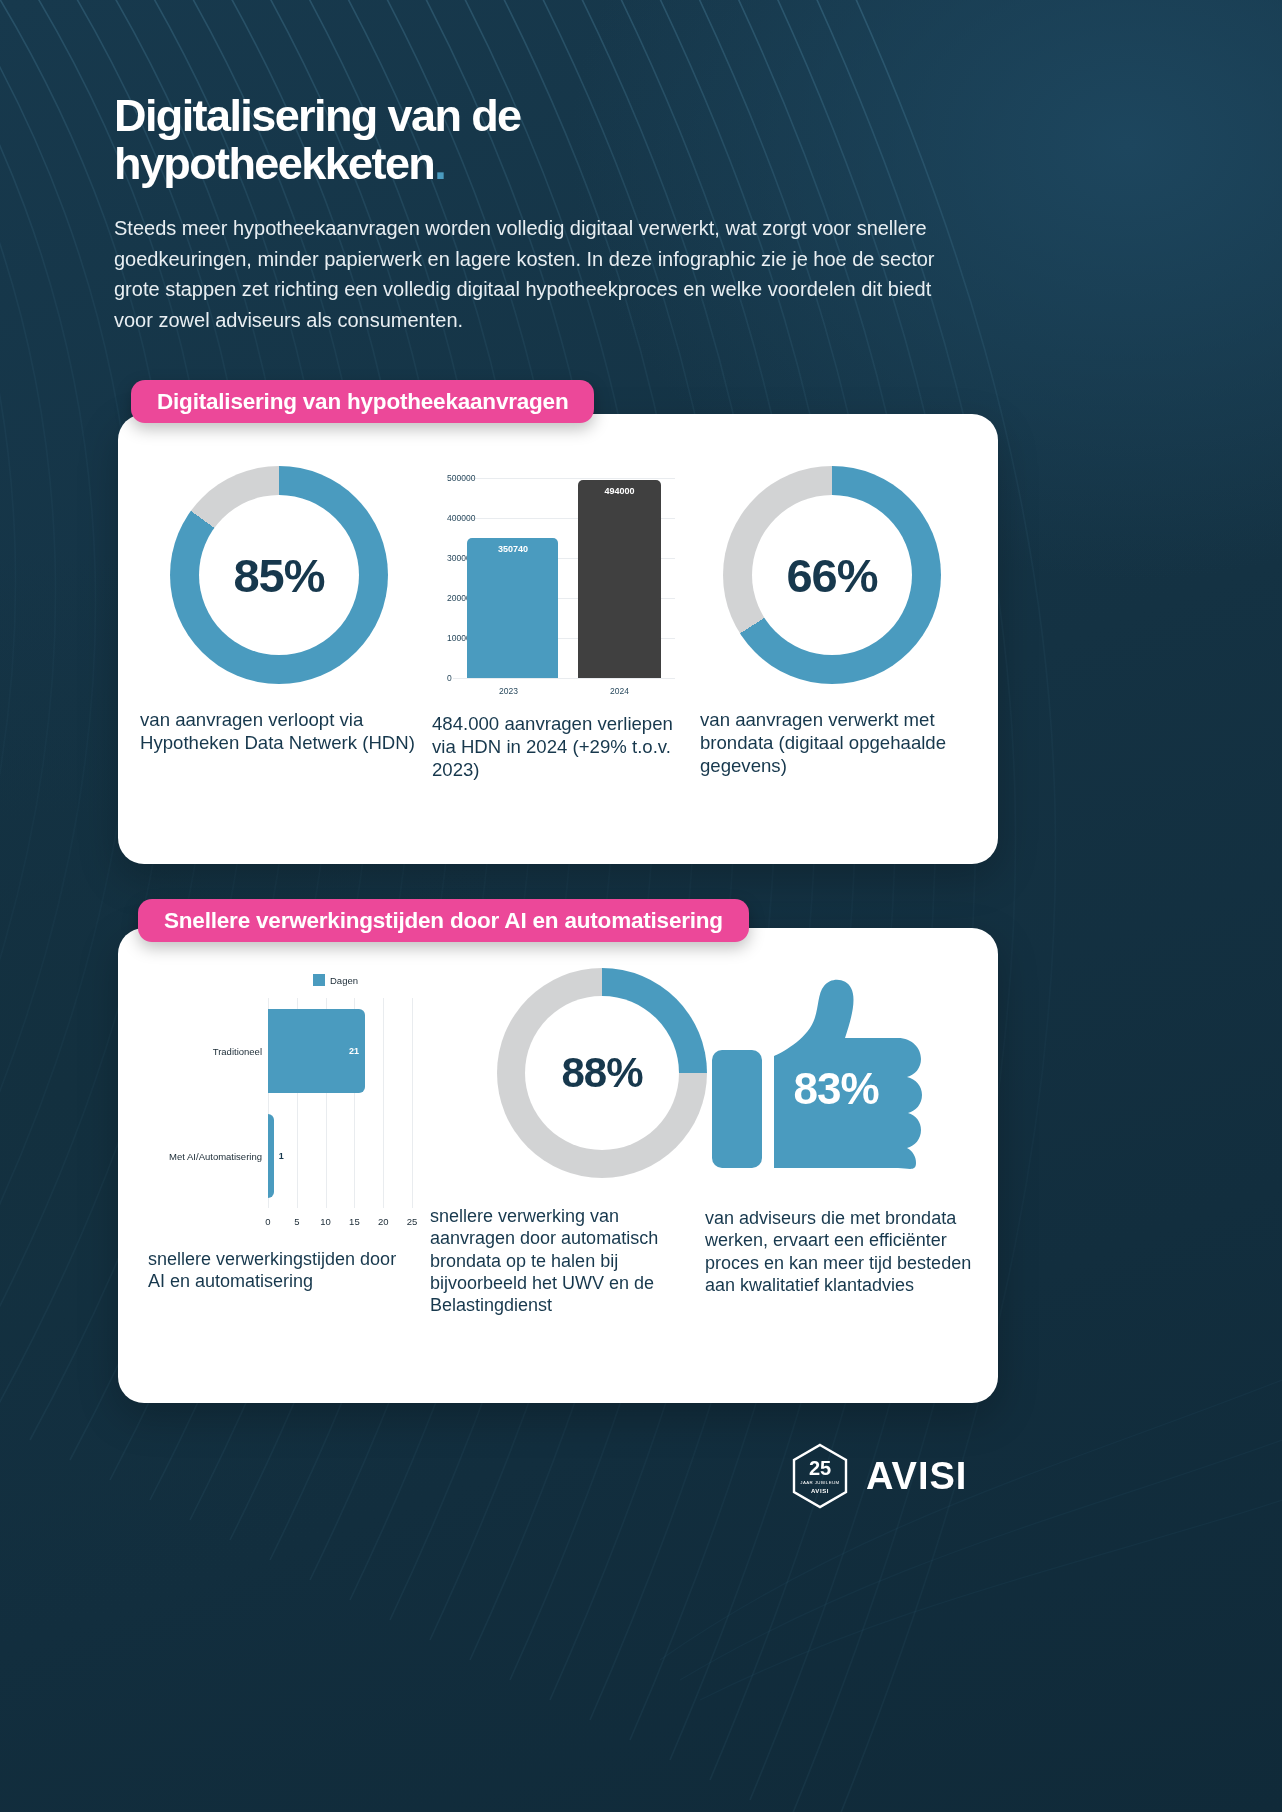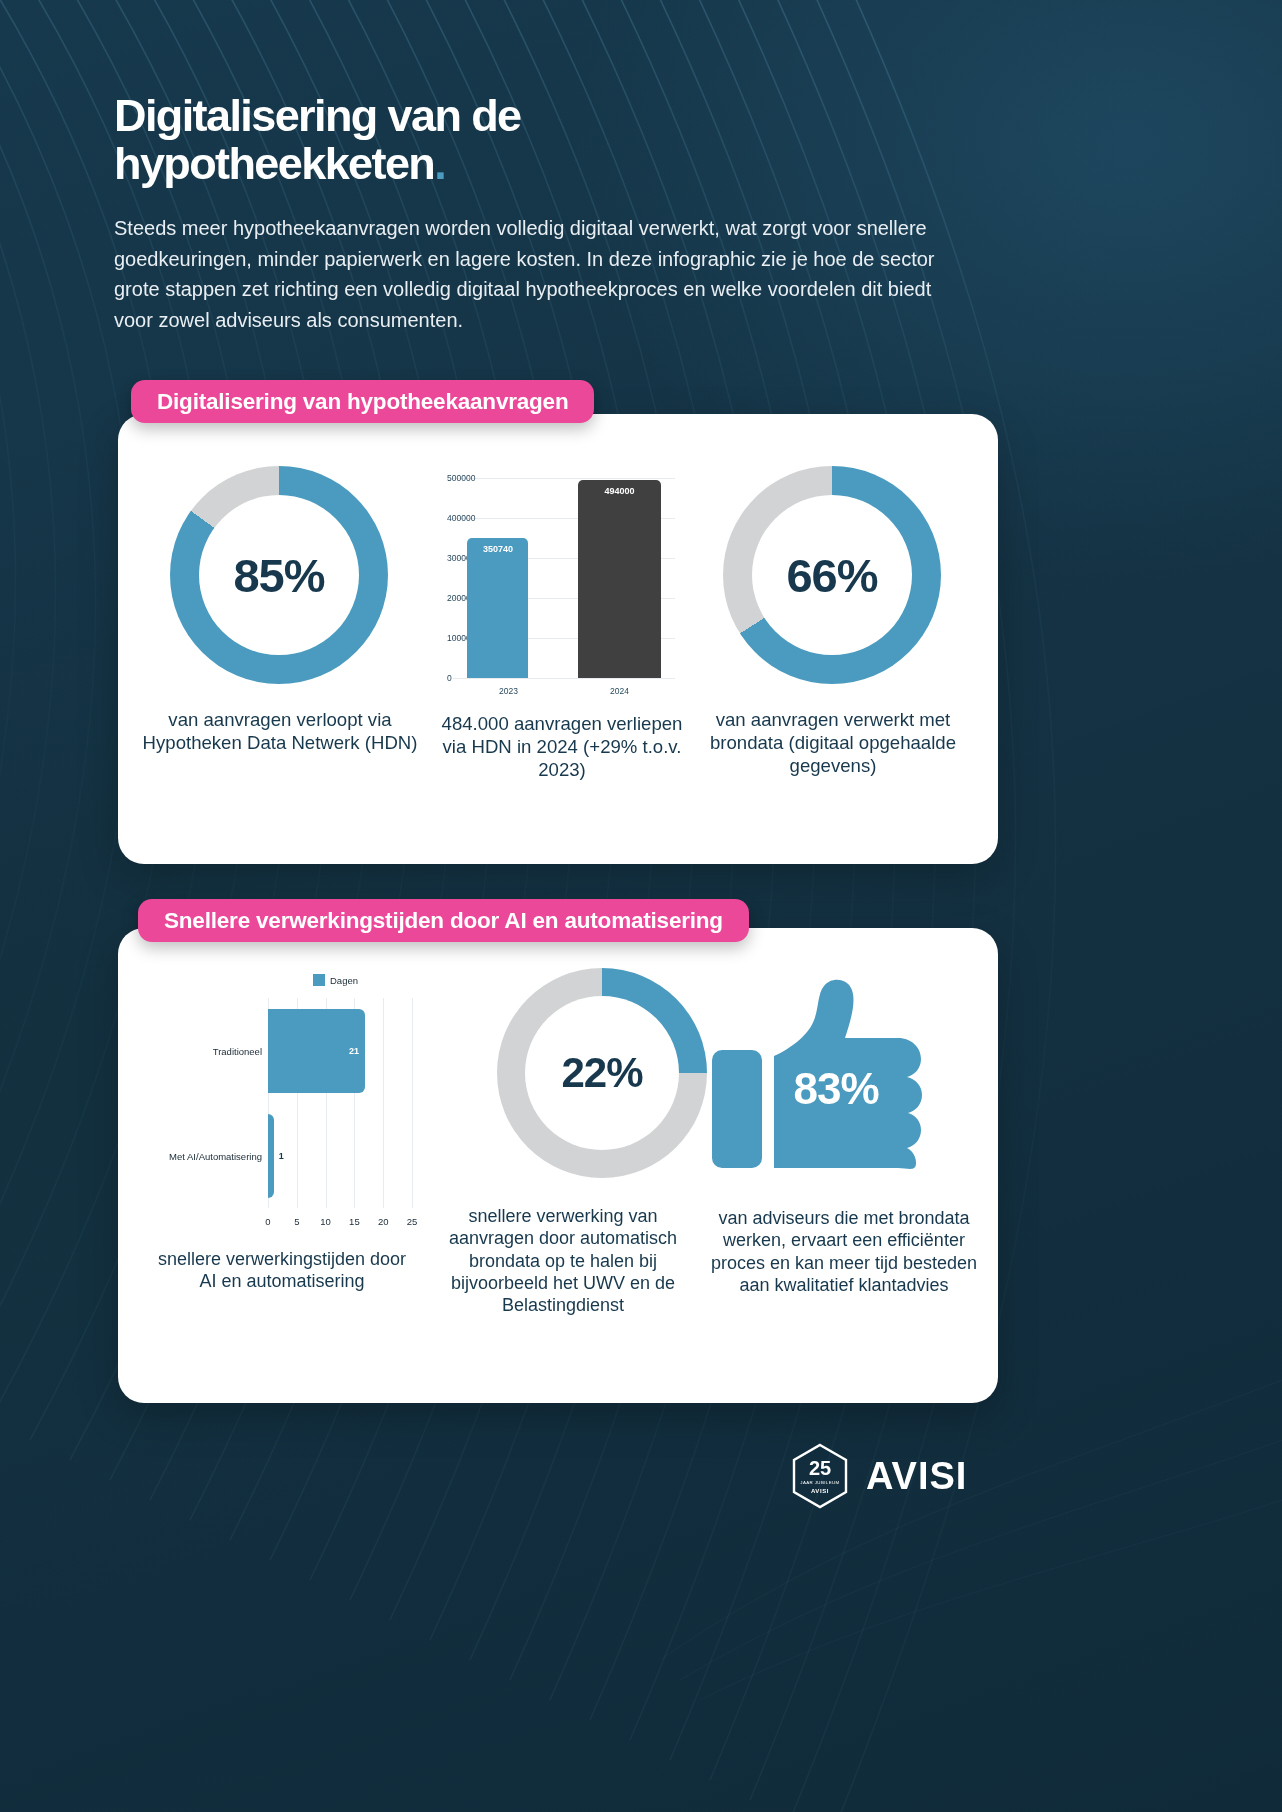--- a/index.html
+++ b/index.html
@@ -62,21 +62,21 @@
 
   #donut-85 { left: 170px; top: 466px; width: 218px; height: 218px; }
   #donut-85 .hole { inset: 29px; }
   #donut-66 { left: 723px; top: 466px; width: 218px; height: 218px; }
   #donut-66 .hole { inset: 29px; }
   #donut-25 { left: 497px; top: 968px; width: 210px; height: 210px; }
   #donut-25 .hole { inset: 28px; }
   #donut-25 .pct { font-size: 42px; }
 
   .caption {
-    position: absolute; text-align: center;
+    position: absolute; text-align: left;
     font-size: 18.6px; line-height: 1.24; color: #17384d; font-weight: 400;
   }
   #cap1 { left: 140px; top: 708px; width: 280px; }
   #cap2 { left: 432px; top: 712px; width: 260px; }
   #cap3 { left: 700px; top: 708px; width: 266px; }
   #cap4 { left: 148px; top: 1248px; width: 268px; font-size: 18px; }
   #cap5 { left: 430px; top: 1205px; width: 266px; font-size: 18px; }
   #cap6 { left: 705px; top: 1207px; width: 278px; font-size: 18px; }
 
   
@@ -229,21 +229,21 @@
       <div class="grid-line" style="top: 168px;"></div>
       <div class="ytick" style="top: 168px; left: 42px; position: absolute; transform: translate(-100%, -50%);">100000</div>
       <div class="grid-line" style="top: 128px;"></div>
       <div class="ytick" style="top: 128px; left: 42px; position: absolute; transform: translate(-100%, -50%);">200000</div>
       <div class="grid-line" style="top: 88px;"></div>
       <div class="ytick" style="top: 88px; left: 42px; position: absolute; transform: translate(-100%, -50%);">300000</div>
       <div class="grid-line" style="top: 48px;"></div>
       <div class="ytick" style="top: 48px; left: 42px; position: absolute; transform: translate(-100%, -50%);">400000</div>
       <div class="grid-line" style="top: 8px;"></div>
       <div class="ytick" style="top: 8px; left: 42px; position: absolute; transform: translate(-100%, -50%);">500000</div>
-      <div class="bar" style="left: 62.43px; width: 61px; height: 140.296px; bottom: 24px; background: rgb(74, 155, 191); padding-left: 37px;">
+      <div class="bar" style="left: 62.43px; width: 91px; height: 140.296px; bottom: 24px; background: rgb(74, 155, 191); padding-left: 37px;">
         <div class="vlabel">350740</div>
       </div>
       <div class="xlabel" style="left: 48px; width: 111px; top: 216px;">2023</div>
       <div class="bar" style="left: 173.43px; width: 82.14px; height: 197.6px; bottom: 24px; background: #404040;">
         <div class="vlabel">494000</div>
       </div>
       <div class="xlabel" style="left: 159px; width: 111px; top: 216px;">2024</div>
     </div>
 
   <div class="donut" id="donut-66">
@@ -285,21 +285,21 @@
       <div class="cat" style="top: 88.5px; left: 0px; width: 112px;">Traditioneel</div>
       <div class="hb" style="left: 118px; top: 151.5px; width: 5.76px; height: 84px; background: rgb(74, 155, 191);">
         <div class="vlabel out">1</div>
       </div>
       <div class="cat" style="top: 193.5px; left: 0px; width: 112px;">Met AI/Automatisering</div>
     </div>
 
   <div class="donut" id="donut-25">
     <div class="ring" style="background: conic-gradient(rgb(74, 155, 191) 0deg, rgb(74, 155, 191) 90deg, rgb(210, 211, 212) 90deg, rgb(210, 211, 212) 360deg);"></div>
     <div class="hole">
-      <span class="pct">22%</span>
+      <span class="pct">88%</span>
     </div>
   </div>
 
   <div id="thumb">
     <svg viewBox="0 0 222 205" width="222" height="205">
       <rect x="0" y="78" width="50" height="118" rx="10" fill="#4a9bbf"></rect>
       <path d="M62,196 L62,84 C62,84 86,74 98,56 C108,41 104,24 112,14
                C119,5 134,6 139,16 C145,27 139,48 133,66 L186,66
                C200,66 209,76 209,87 C209,96 203,103 195,105
                C204,107 210,114 210,123 C210,132 204,139 196,141

